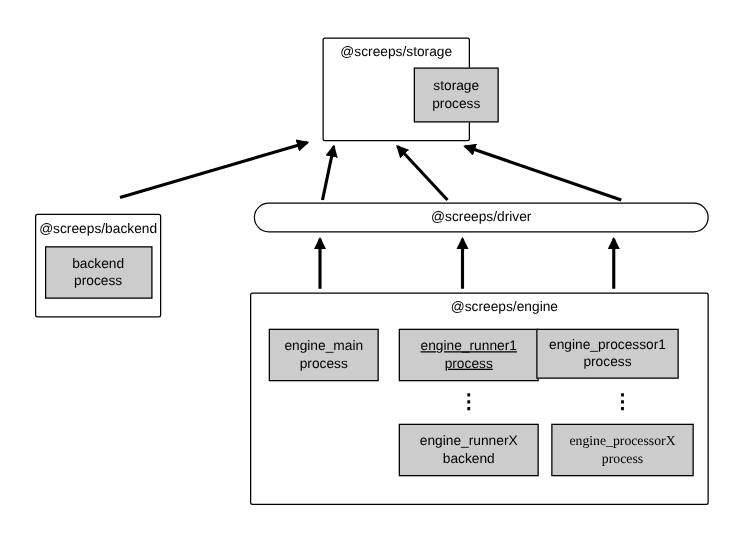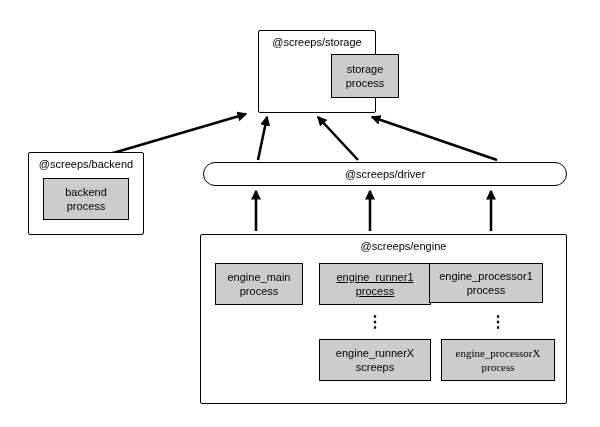--- a/index.html
+++ b/index.html
@@ -45,21 +45,21 @@
     align-items: center;
     justify-content: center;
   }
   .centered-x { left: 50%; transform: translateX(-50%); }
 
   
   .node-storage { left: 258px; top: 30px; width: 118px; height: 83px; }
   .storage-process { top: 23px; width: 68px; height: 44px; margin-left: 48px; }
 
   
-  .node-backend { left: 28px; top: 152px; width: 116px; height: 83px; }
+  .node-backend { left: 28px; top: 171px; width: 101px; height: 83px; }
   .backend-process { top: 25px; width: 86px; height: 42px; }
 
   
   .node-driver {
     left: 203px; top: 162px; width: 364px; height: 24px;
     border-radius: 12px;
     display: flex; align-items: center; justify-content: center;
   }
   .node-driver .node-title { padding-top: 0; }
 
@@ -126,18 +126,18 @@
 process</div>
     <div class="process engine-runner1">engine_runner1
 process</div>
     <div class="process engine-processor1">engine_processor1
 process</div>
 
     <div class="vdots vdots-runner">⋮</div>
     <div class="vdots vdots-processor">⋮</div>
 
     <div class="process engine-runnerX">engine_runnerX
-screeps</div>
+backend</div>
     <div class="process engine-processorX">engine_processorX
 process</div>
   </div>
 
 </div>
 
 </body></html>

